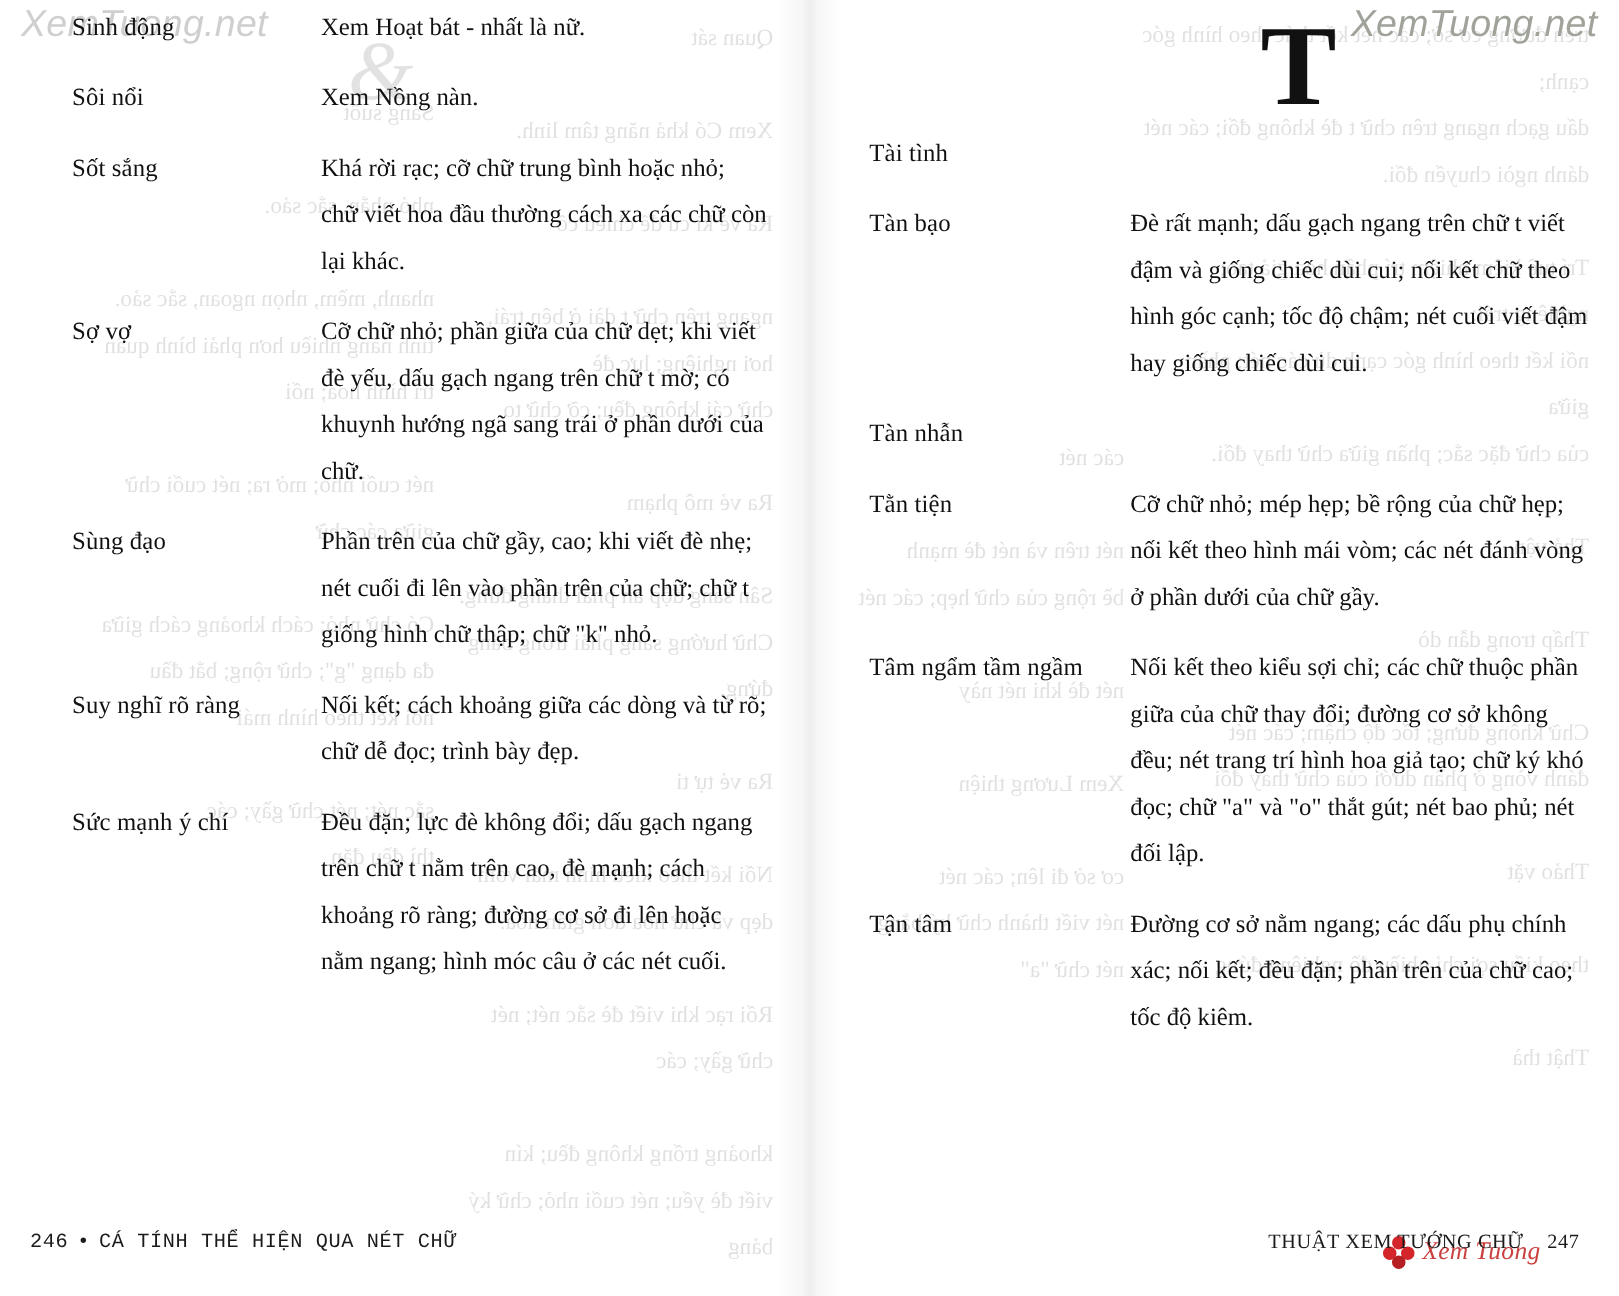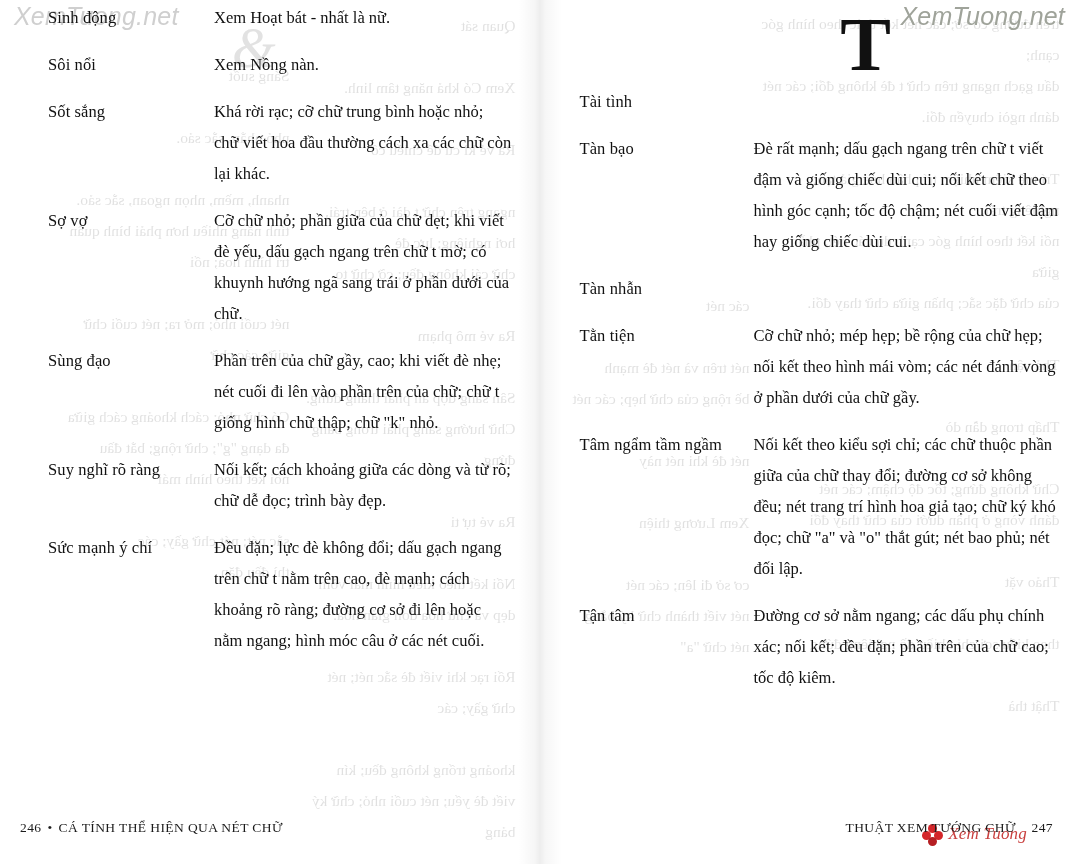--- a/index.html
+++ b/index.html
@@ -107,21 +107,21 @@
 
   
   .folio {
     position: absolute;
     bottom: 28px;
     font-size: 13.5px;
     letter-spacing: 0.4px;
     color: #1b1b1b;
     white-space: nowrap;
   }
-  .folio.left  { left: 20px; }
+  .folio.left  { left: 20px; font-family: Liberation Mono, monospace; }
   .folio.right { right: 26px; }
   .folio .num  { font-variant-numeric: lining-nums; }
   .folio .dot  { margin: 0 6px; }
 
   
   .wm-text {
     position: absolute;
     font-family: Liberation Sans, sans-serif;
     font-style: italic;
     font-size: 25px;

